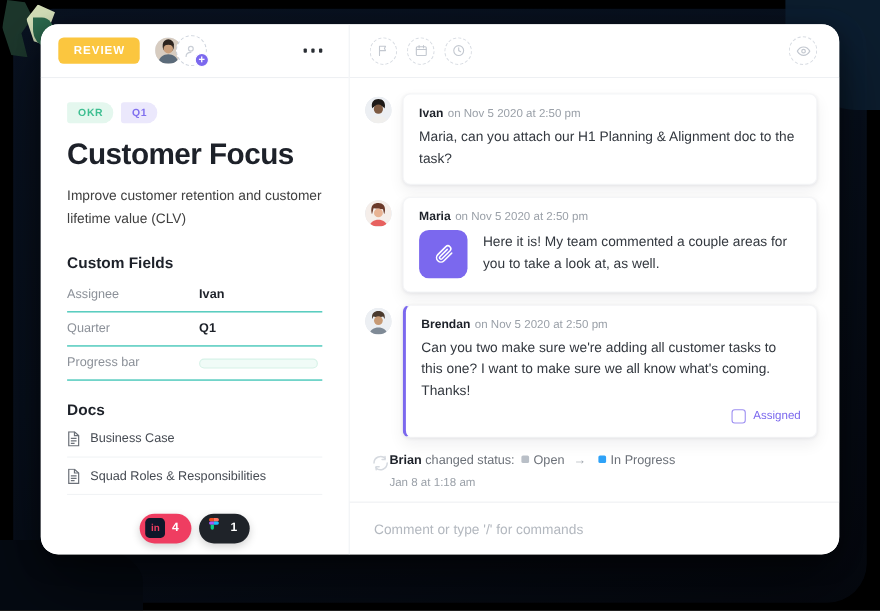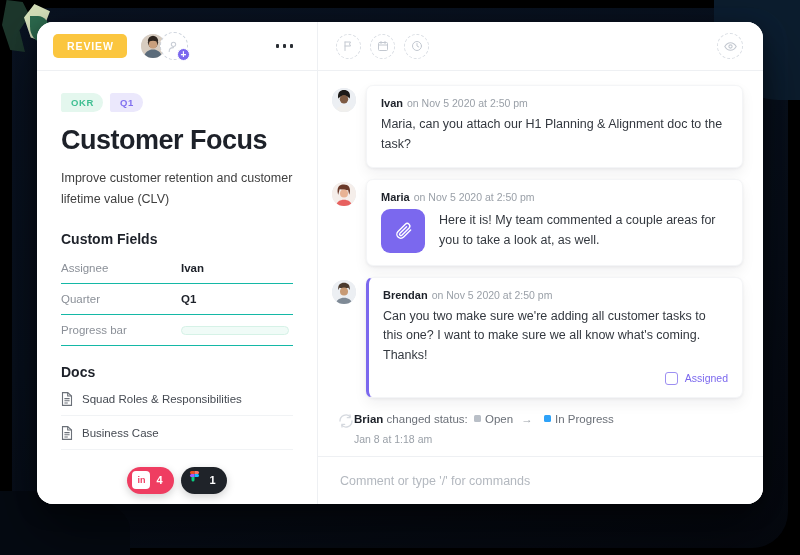--- a/index.html
+++ b/index.html
@@ -191,21 +191,21 @@
     height: 27px; padding: 0 11px 0 5px;
     border-radius: 14px;
     font-size: 11px; font-weight: 700; color: #fff;
     cursor: pointer;
     box-shadow: 0 3px 8px rgba(0,0,0,.18);
   }
   .pill-invision { background: #ef3d61; }
   .pill-figma { background: #1f2329; }
   .pill-ico {
     width: 18px; height: 18px; border-radius: 4px;
-    background: #ffffff;
+    background: #0f172a;
     display: flex; align-items: center; justify-content: center;
     font-size: 9px; font-weight: 800;
   }
   .pill-ico.invision { color: #ef3d61; }
   .pill-ico.figma { background: transparent; }
 
   
   .right { flex: 1; display: flex; flex-direction: column; background: #fff; min-width: 0; }
   .right-header {
     height: 49px;
@@ -366,30 +366,30 @@
 
         <div class="section-title docs-title">Docs</div>
 
         <div class="doc-row">
           <span class="doc-icon">
             <svg viewBox="0 0 12 14" fill="none" stroke="#6b7078" stroke-width="1.1">
                 <path d="M1.5.6h5.2L10.5 4v9.4H1.5z"></path>
                 <path d="M6.7.6V4h3.8M3.4 6.6h5.2M3.4 8.8h5.2M3.4 11h3.4"></path>
               </svg>
           </span>
-          <span>Squad Roles &amp; Responsibilities</span>
+          <span>Business Case</span>
         </div>
         <div class="doc-row">
           <span class="doc-icon">
             <svg viewBox="0 0 12 14" fill="none" stroke="#6b7078" stroke-width="1.1">
                 <path d="M1.5.6h5.2L10.5 4v9.4H1.5z"></path>
                 <path d="M6.7.6V4h3.8M3.4 6.6h5.2M3.4 8.8h5.2M3.4 11h3.4"></path>
               </svg>
           </span>
-          <span>Business Case</span>
+          <span>Squad Roles &amp; Responsibilities</span>
         </div>
         <div class="doc-row">
           
           
         </div>
       </div>
 
       <div class="left-footer">
         <div class="pill pill-invision">
           <span class="pill-ico invision">in</span>

